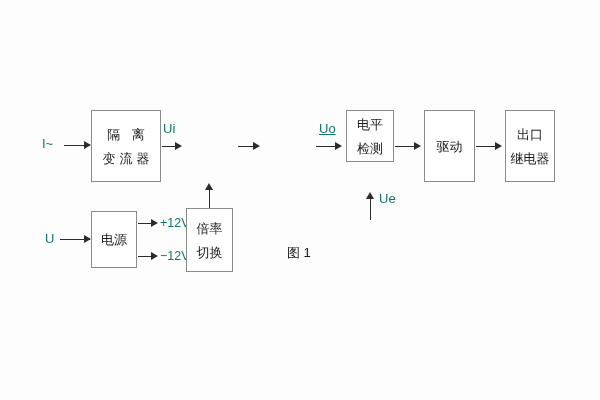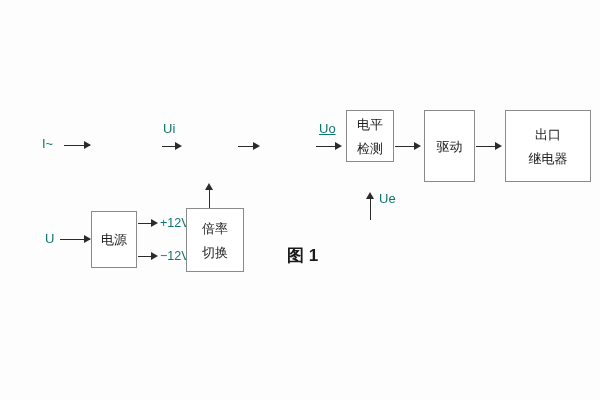--- a/index.html
+++ b/index.html
@@ -66,36 +66,39 @@
     border-bottom: 4px solid transparent;
     border-left: 7px solid #2b2b2b;
   }
   .ahu {            
     border-left: 4px solid transparent;
     border-right: 4px solid transparent;
     border-bottom: 7px solid #2b2b2b;
   }
   .caption {
     position: absolute;
-    font-size: 17px;
+    font-size: 13px;
     color: #1a1a1a;
     white-space: nowrap;
-    font-weight: bold;
   }
 </style>
 </head>
 <body>
 
 <div id="canvas">
 
   <div class="lbl" style="left:42px; top:137px;">I~</div>
 
   <div class="hline" style="left:64px; top:145px; width:26px;"></div>
   <div class="ahr" style="left:84px; top:141px;"></div>
 
+  <div class="blk spaced" style="left:91px; top:110px; width:70px; height:72px;">
+    <span class="ln">隔 离</span>
+    <span class="ln">变流器</span>
+  </div>
 
   <div class="lbl" style="left:163px; top:122px;">Ui</div>
   <div class="hline" style="left:162px; top:146px; width:18px;"></div>
   <div class="ahr" style="left:175px; top:142px;"></div>
 
 
   <div class="hline" style="left:238px; top:146px; width:20px;"></div>
   <div class="ahr" style="left:253px; top:142px;"></div>
 
 
@@ -111,21 +114,21 @@
   <div class="hline" style="left:395px; top:146px; width:24px;"></div>
   <div class="ahr" style="left:414px; top:142px;"></div>
 
   <div class="blk" style="left:424px; top:110px; width:51px; height:72px;">
     <span class="ln">驱动</span>
   </div>
 
   <div class="hline" style="left:476px; top:146px; width:24px;"></div>
   <div class="ahr" style="left:495px; top:142px;"></div>
 
-  <div class="blk" style="left:505px; top:110px; width:86px; height:72px;justify-content:center;">
+  <div class="blk" style="left:505px; top:110px; width:50px; height:72px;justify-content:center;">
     <span class="ln">出口</span>
     <span class="ln">继电器</span>
   </div>
 
   <div class="lbl" style="left:45px; top:232px;">U</div>
 
   <div class="hline" style="left:60px; top:239px; width:30px;"></div>
   <div class="ahr" style="left:84px; top:235px;"></div>
 
   <div class="blk" style="left:91px; top:211px; width:46px; height:57px;">
@@ -133,21 +136,21 @@
   </div>
 
   <div class="hline" style="left:138px; top:223px; width:17px;"></div>
   <div class="ahr" style="left:151px; top:219px;"></div>
   <div class="lbl sm" style="left:160px; top:217px;">+12V</div>
 
   <div class="hline" style="left:138px; top:256px; width:17px;"></div>
   <div class="ahr" style="left:151px; top:252px;"></div>
   <div class="lbl sm" style="left:160px; top:250px;">−12V</div>
 
-  <div class="blk" style="left:186px; top:208px; width:58px; height:64px;">
+  <div class="blk" style="left:186px; top:208px; width:47px; height:64px;">
     <span class="ln">倍率</span>
     <span class="ln">切换</span>
   </div>
 
   <div class="vline" style="left:209px; top:190px; height:18px;"></div>
   <div class="ahu" style="left:205px; top:183px;"></div>
 
 
   <div class="vline" style="left:370px; top:198px; height:22px;"></div>
   <div class="ahu" style="left:366px; top:192px;"></div>

